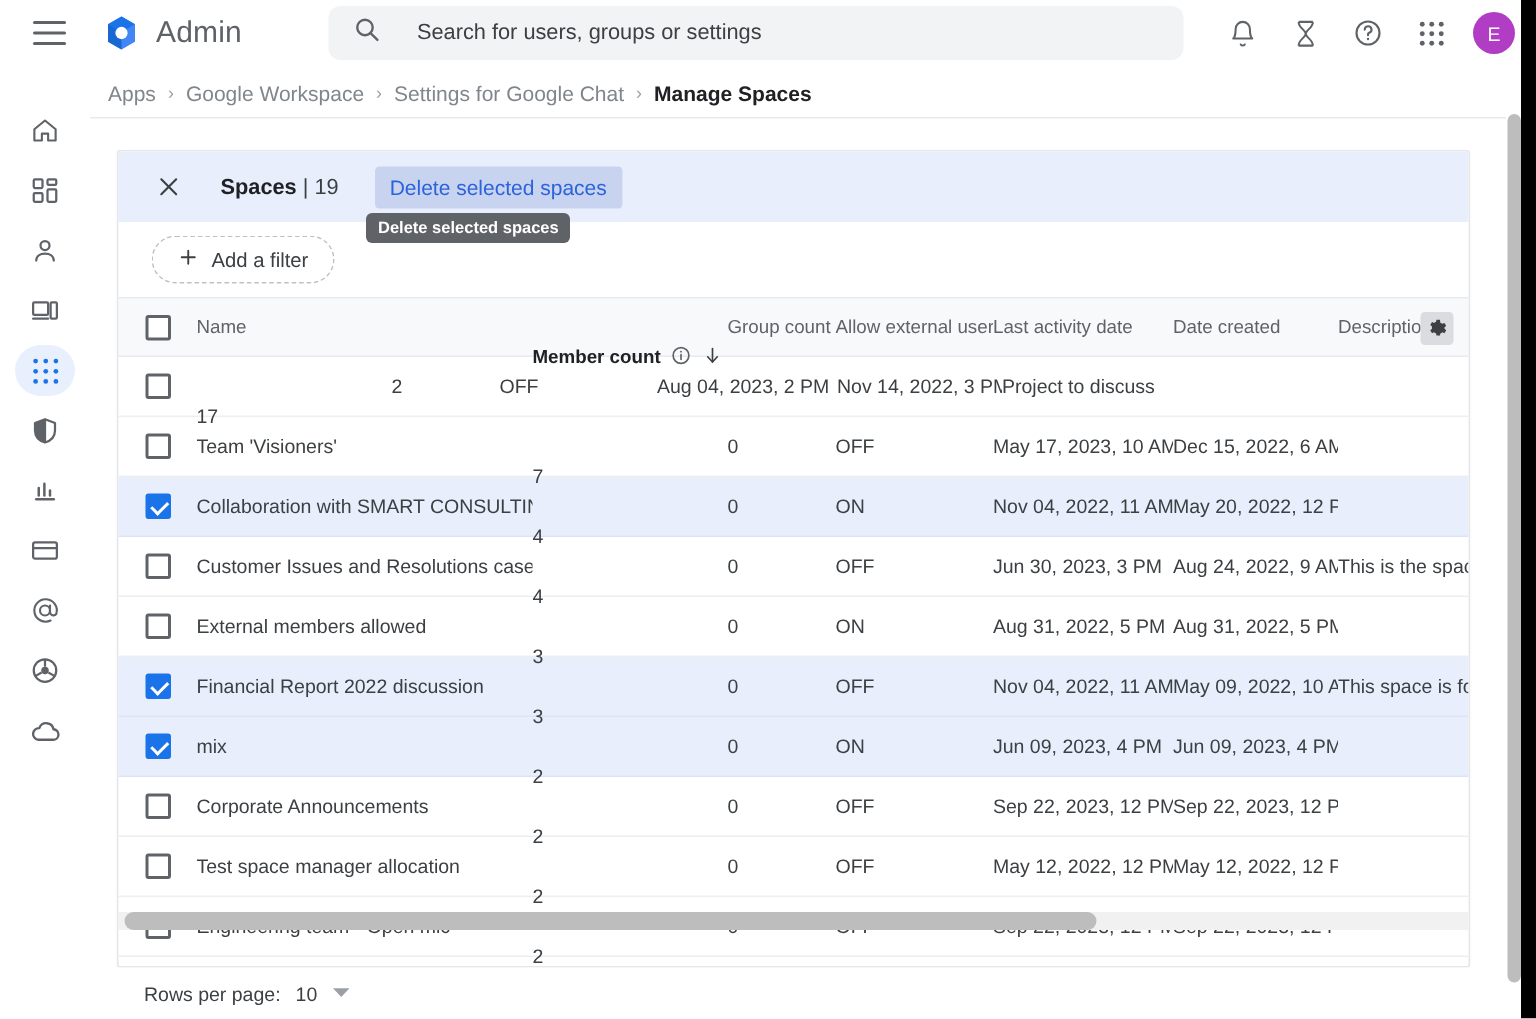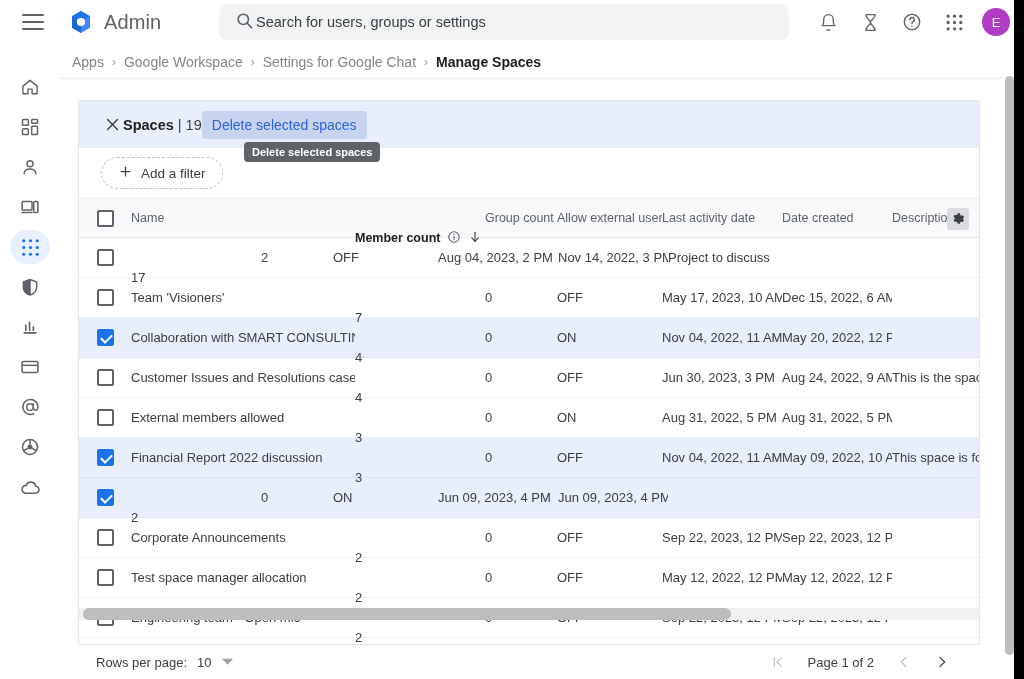--- a/index.html
+++ b/index.html
@@ -19,21 +19,21 @@
     display:flex; align-items:center; background:#fff;
   }
   .hamburger { width:22px; height:16px; margin-left:22px; display:flex; flex-direction:column; justify-content:space-between; cursor:pointer; }
   .hamburger i { display:block; height:2px; background:#5f6368; border-radius:1px; }
   .brand { display:flex; align-items:center; margin-left:24px; gap:10px; }
   .brand-mark { width:26px; height:26px; position:relative; }
   .brand-text { font-size:20px; color:#5f6368; letter-spacing:.1px; }
 
   .search {
     position:absolute; left:219px; top:4px; width:570px; height:36px;
-    background:#f1f3f4; border-radius:8px; display:flex; align-items:center; gap:2px; padding:0 16px;
+    background:#f1f3f4; border-radius:8px; display:flex; align-items:center; gap:24px; padding:0 16px;
   }
   .search .ph { color:#3c4043; font-size:14.5px; }
 
   .topicons { position:absolute; right:14px; top:0; height:44px; display:flex; align-items:center; gap:14px; }
   .ticon { width:28px; height:28px; display:flex; align-items:center; justify-content:center; cursor:pointer; color:#5f6368; }
   .avatar {
     width:28px; height:28px; border-radius:50%; background:#b13dc4; color:#fff;
     display:flex; align-items:center; justify-content:center; font-size:13px; font-weight:500; cursor:pointer;
   }
 
@@ -48,21 +48,21 @@
   .rail { position:absolute; top:60px; left:0; width:60px; bottom:0; background:#fff; display:flex; flex-direction:column; align-items:center; padding-top:10px; gap:6px; }
   .rail-item { width:40px; height:34px; display:flex; align-items:center; justify-content:center; border-radius:17px; color:#5f6368; cursor:pointer; }
   .rail-item.active { background:#e8f0fe; color:#1a73e8; }
 
   
   .card {
     position:absolute; left:78px; top:100px; width:902px; height:545px;
     background:#fff; border:1px solid #e4e6e9; border-radius:2px; overflow:hidden;
     box-shadow:0 1px 2px rgba(60,64,67,.06);
   }
-  .selbar { height:47px; background:#e8eefc; display:flex; align-items:center; padding-left:22px; position:relative; }
+  .selbar { height:47px; background:#e8eefc; display:flex; align-items:center; padding-left:22px; gap:24px; position:relative; }
   .xbtn { width:22px; height:22px; display:flex; align-items:center; justify-content:center; cursor:pointer; color:#3c4043; }
   .seltitle { font-size:14.5px; color:#202124; }
   .seltitle b { font-weight:700; }
   .seltitle span.count { color:#3c4043; font-weight:400; }
   .delbtn {
     background:#c8d3f0; color:#2b63d9; font-size:14px; padding:6px 10px; border-radius:3px; cursor:pointer; white-space:nowrap;
   }
   .tooltip {
     position:absolute; left:165px; top:41px; background:#5f6368; color:#fff;
     font-size:11px; font-weight:600; padding:4px 8px; border-radius:4px; white-space:nowrap; z-index:20;
@@ -420,20 +420,21 @@
             <div class="td c-grp">0</div>
             <div class="td c-ext">OFF</div>
             <div class="td c-last">Nov 04, 2022, 11 AM</div>
             <div class="td c-date">May 09, 2022, 10 AM</div>
             <div class="td c-desc">This space is focu</div>
           </div>
           <div class="row sel">
             <div class="cbcell">
               <div class="cb on"></div>
             </div>
+            <div class="td c-name">mix</div>
             <div class="td c-mem">2</div>
             <div class="td c-grp">0</div>
             <div class="td c-ext">ON</div>
             <div class="td c-last">Jun 09, 2023, 4 PM</div>
             <div class="td c-date">Jun 09, 2023, 4 PM</div>
             <div class="td c-desc"></div>
           </div>
           <div class="row">
             <div class="cbcell">
               <div class="cb"></div>
@@ -484,39 +485,20 @@
       <span class="val">
         <span>10</span>
         <span>
           <svg width="11" height="11" viewBox="0 0 12 12">
               <polygon points="0,3 12,3 6,9.5" fill="#9aa0a6"></polygon>
             </svg>
         </span>
       </span>
     </div>
 
-    <div class="pager">
-      <span class="pbtn">
-        <svg width="16" height="16" viewBox="0 0 24 24" stroke="currentColor" stroke-width="1.8" fill="none" stroke-linecap="round" stroke-linejoin="round">
-          <line x1="6.5" y1="5.5" x2="6.5" y2="18.5"></line>
-            <polyline points="17,5.8 10.4,12 17,18.2"></polyline>
-        </svg>
-      </span>
-      <span>Page 1 of 2</span>
-      <span class="pbtn">
-        <svg width="16" height="16" viewBox="0 0 24 24" stroke="currentColor" stroke-width="1.8" fill="none" stroke-linecap="round" stroke-linejoin="round">
-            <polyline points="15,5 8,12 15,19"></polyline>
-          </svg>
-      </span>
-      <span class="pbtn en">
-        <svg width="16" height="16" viewBox="0 0 24 24" stroke="currentColor" stroke-width="1.8" fill="none" stroke-linecap="round" stroke-linejoin="round">
-            <polyline points="9,5 16,12 9,19"></polyline>
-          </svg>
-      </span>
-    </div>
   </div>
 
   <div class="vgutter"></div>
   <div class="vscroll">
     <div class="thumb"></div>
   </div>
   <div class="blackstrip"></div>
 </div>
 
 </body></html>

